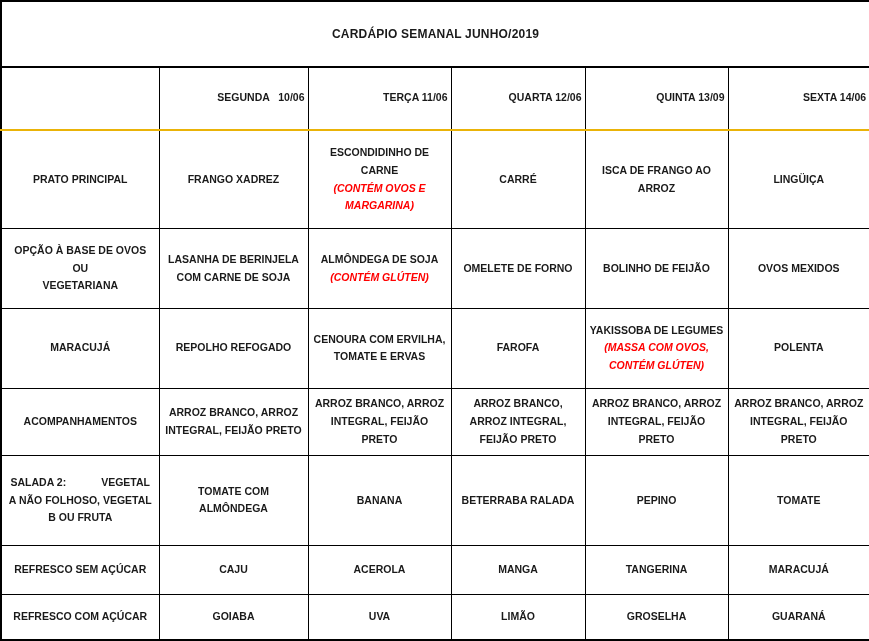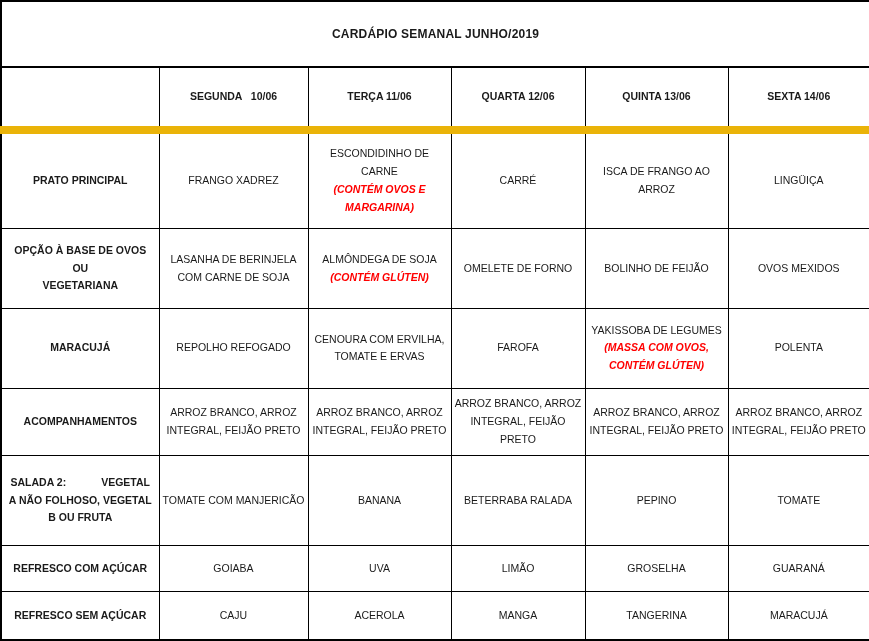--- a/index.html
+++ b/index.html
@@ -16,24 +16,25 @@
     font-size:10.5px;line-height:1.7;
     padding:2px 3px;
     overflow:hidden;
   }
   tr.title-row td{
     border-bottom:2px solid #000;
     font-weight:bold;font-size:12px;letter-spacing:.2px;
   }
   tr.header-row td{
     font-weight:bold;
-    border-bottom:8px solid #eab308;
+    border-bottom:2px solid #eab308;
+    text-align:right;
   }
   td.rowlabel{font-weight:bold;}
-  .txt,.rowlabel-text{white-space:pre-wrap;}
+  .txt,.rowlabel-text{white-space:pre-wrap;font-weight:bold;}
   .note{color:#ff0000;font-weight:bold;white-space:pre-wrap;font-style:italic;}
   .note:empty{display:none;}
 </style>
 </head>
 <body>
 
 <table class="menu">
   <colgroup>
     <col style="width:158px">
       <col style="width:149px">
@@ -46,21 +47,21 @@
   <tbody>
       <tr class="title-row" style="height:60px">
     <td colspan="6">CARDÁPIO SEMANAL JUNHO/2019</td>
   </tr>
 
   <tr class="header-row" style="height:58px">
     <td></td>
     <td class="txt">SEGUNDA   10/06</td>
     <td class="txt">TERÇA 11/06</td>
     <td class="txt">QUARTA 12/06</td>
-    <td class="txt">QUINTA 13/06</td>
+    <td class="txt">QUINTA 13/09</td>
     <td class="txt">SEXTA 14/06</td>
   </tr>
 
   <tr style="height:90px">
     <td class="rowlabel">
           <div class="rowlabel-text">PRATO PRINCIPAL</div>
         </td>
     <td>
           <div class="txt">FRANGO XADREZ</div>
         </td>
@@ -146,71 +147,71 @@
   </tr>
 
 
   <tr style="height:83px">
     <td class="rowlabel">
           <div class="rowlabel-text">SALADA 2:            VEGETAL
 A NÃO FOLHOSO, VEGETAL
 B OU FRUTA</div>
         </td>
     <td>
-          <div class="txt">TOMATE COM MANJERICÃO</div>
+          <div class="txt">TOMATE COM ALMÔNDEGA</div>
         </td>
     <td>
           <div class="txt">BANANA</div>
         </td>
     <td>
           <div class="txt">BETERRABA RALADA</div>
         </td>
     <td>
           <div class="txt">PEPINO</div>
         </td>
     <td>
           <div class="txt">TOMATE</div>
         </td>
   </tr>
 
+  <tr style="height:44px">
+    <td class="rowlabel">
+          <div class="rowlabel-text">REFRESCO SEM AÇÚCAR</div>
+        </td>
+    <td>
+          <div class="txt">CAJU</div>
+        </td>
+    <td>
+          <div class="txt">ACEROLA</div>
+        </td>
+    <td>
+          <div class="txt">MANGA</div>
+        </td>
+    <td>
+          <div class="txt">TANGERINA</div>
+        </td>
+    <td>
+          <div class="txt">MARACUJÁ</div>
+        </td>
+  </tr>
+
   <tr style="height:42px">
     <td class="rowlabel">
           <div class="rowlabel-text">REFRESCO COM AÇÚCAR</div>
         </td>
     <td>
           <div class="txt">GOIABA</div>
         </td>
     <td>
           <div class="txt">UVA</div>
         </td>
     <td>
           <div class="txt">LIMÃO</div>
         </td>
     <td>
           <div class="txt">GROSELHA</div>
         </td>
     <td>
           <div class="txt">GUARANÁ</div>
-        </td>
-  </tr>
-
-  <tr style="height:44px">
-    <td class="rowlabel">
-          <div class="rowlabel-text">REFRESCO SEM AÇÚCAR</div>
-        </td>
-    <td>
-          <div class="txt">CAJU</div>
-        </td>
-    <td>
-          <div class="txt">ACEROLA</div>
-        </td>
-    <td>
-          <div class="txt">MANGA</div>
-        </td>
-    <td>
-          <div class="txt">TANGERINA</div>
-        </td>
-    <td>
-          <div class="txt">MARACUJÁ</div>
         </td>
   </tr>
 </tbody>
   </table>
 
 </body></html>

